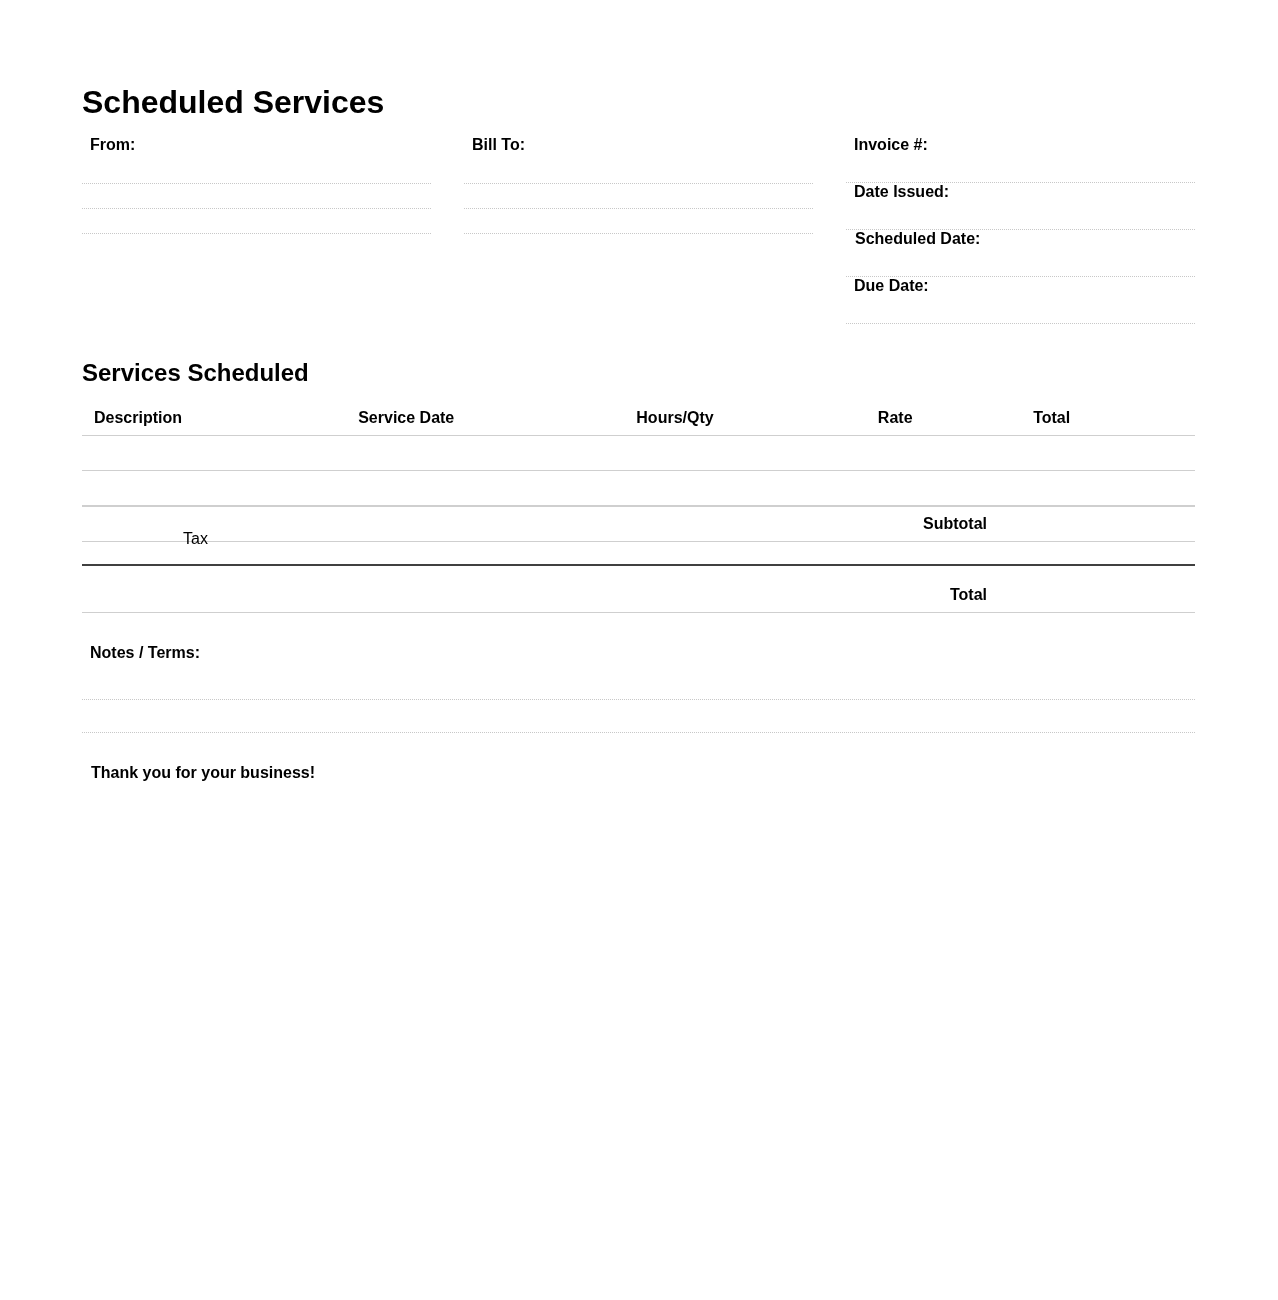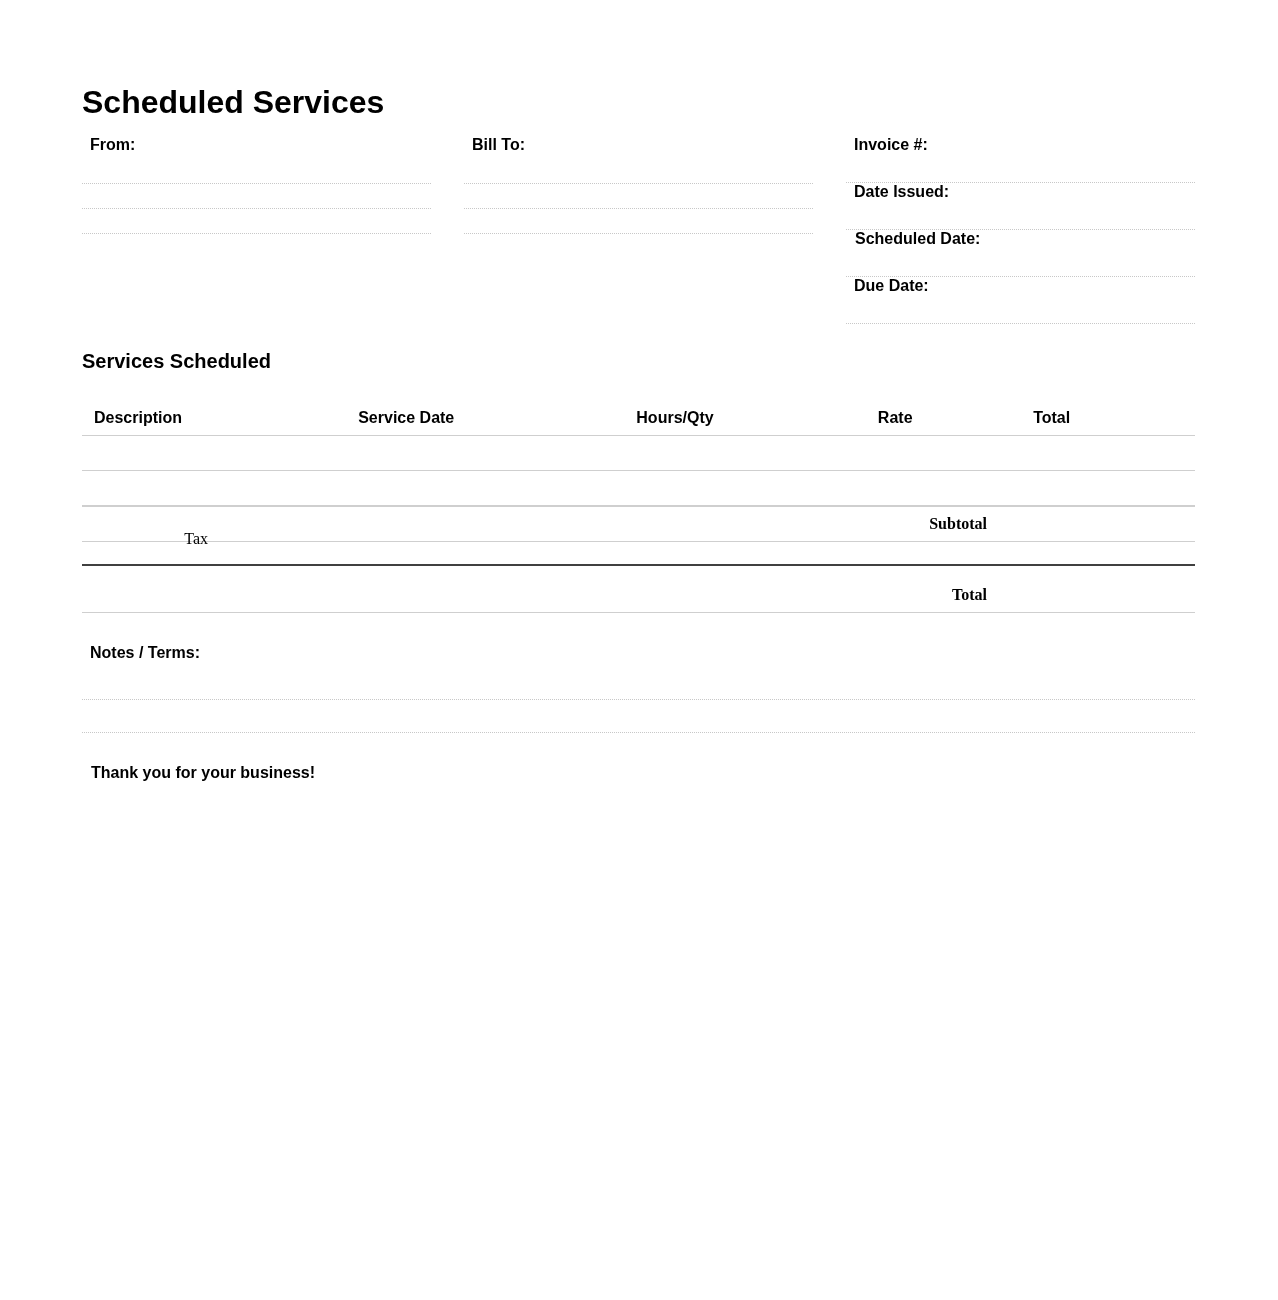--- a/index.html
+++ b/index.html
@@ -59,22 +59,22 @@
       left: 0;
       width: 349px;
       height: 47px;
       border-bottom: 1px dotted #c8c8c8;
     }
     .meta-row .label { position: absolute; left: 0; top: 0; }
 
     .section-title {
       position: absolute;
       left: 0;
-      top: 347px;
-      font-size: 20px;
+      top: 359px;
+      font-size: 24px;
       font-weight: bold;
       line-height: 28px;
       white-space: nowrap;
     }
     
     .tbl {
       position: absolute;
       left: 0;
       top: 400px;
       width: 1113px;
@@ -92,21 +92,21 @@
       white-space: nowrap;
       display: flex;
       align-items: center;
     }
     .c1 { width: 263px; }
     .c2 { width: 279px; }
     .c3 { width: 237px; }
     .c4 { width: 138px; justify-content: flex-end; }
     .c5 { width: 196px; }
     .thead .tc { font-weight: bold; justify-content: flex-start; }
-    .totals .tc.c4 { justify-content: flex-end; font-family: Liberation Serif, serif; }
+    .totals .tc.c4 { justify-content: flex-end; }
     .bold { font-weight: bold; }
 
     .notes-label {
       position: absolute;
       left: 0;
       top: 644px;
     }
     .notes-line {
       position: absolute;
       left: 0;

